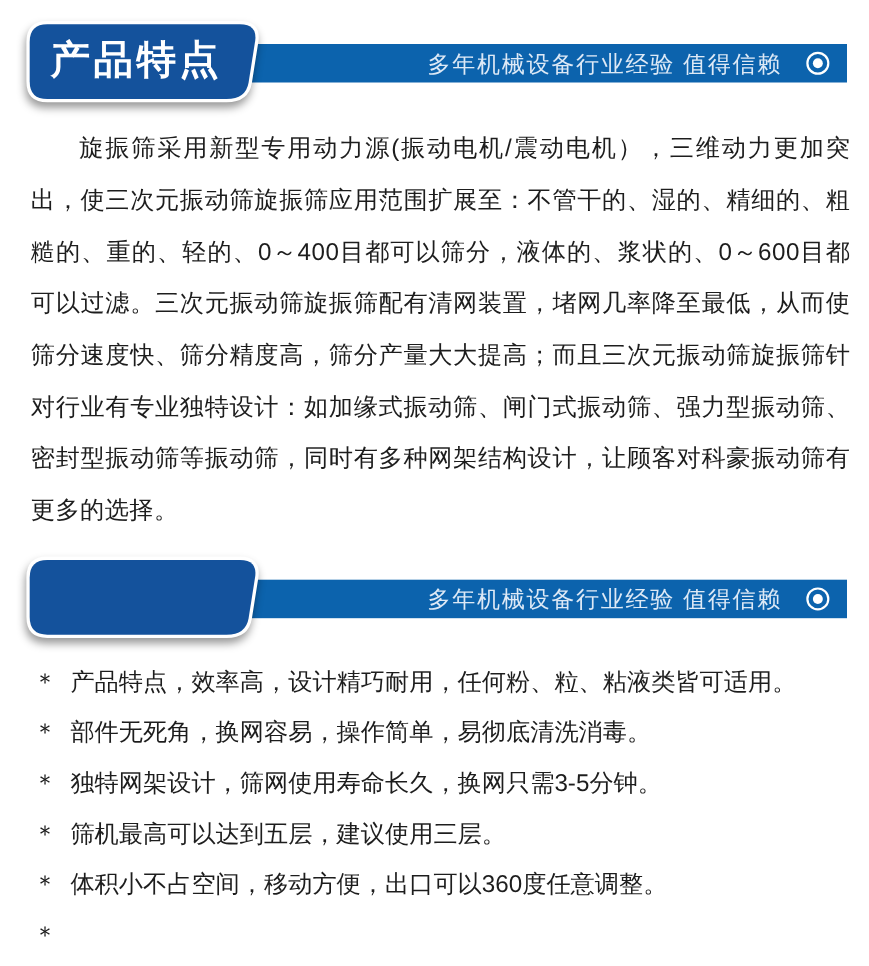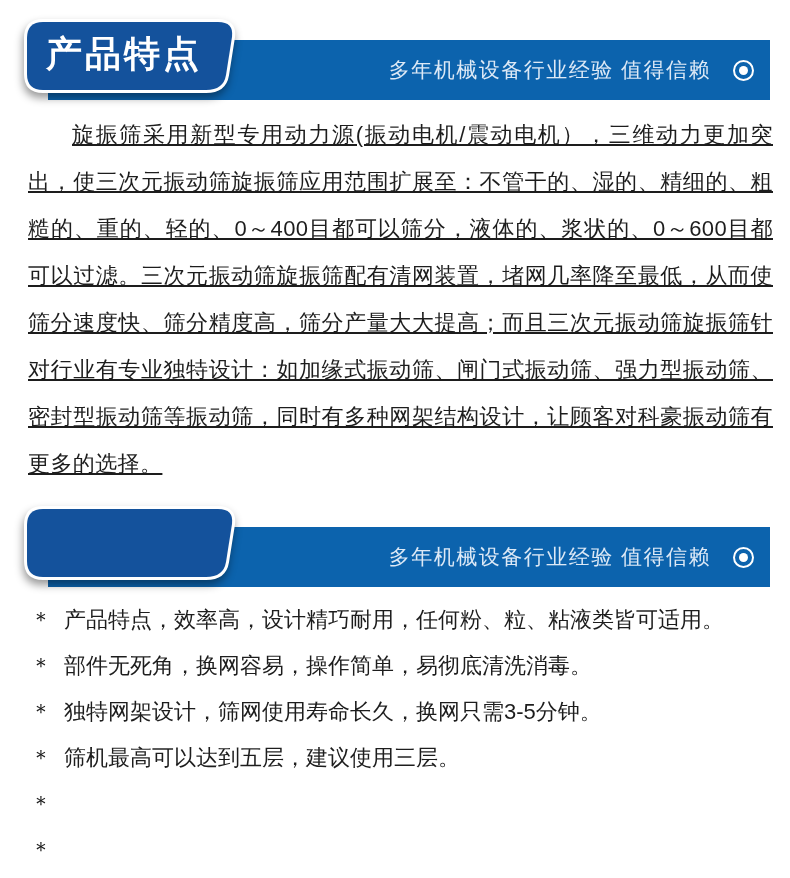--- a/index.html
+++ b/index.html
@@ -10,21 +10,21 @@
     overflow: hidden;
     font-family: "Liberation Sans", "DejaVu Sans", sans-serif;
   }
 
   
   .sec-header { position: relative; height: 100px; }
 
   .sec-bar {
     position: absolute;
     left: 48px; right: 20px;
-    top: 40px; height: 60px;
+    top: 40px; height: 35px;
     background: #0C63AD;
     display: flex;
     align-items: center;
     justify-content: flex-end;
     gap: 22px;
     padding-right: 16px;
     box-sizing: border-box;
   }
   .sec-bar-text {
     color: #DDE9F6;
@@ -64,21 +64,20 @@
 
   
   .para {
     margin: 11px 17px 0 28px;
     font-size: 22px;
     line-height: 47px;
     color: #1D1D1D;
     text-align: justify;
     text-indent: 2em;
     letter-spacing: 0.4px;
-    text-decoration: underline;
   }
 
   
   .features { margin: 10px 24px 0 30px; }
   .feat {
     font-size: 22px;
     line-height: 46px;
     color: #1D1D1D;
     display: flex;
     align-items: baseline;
@@ -131,20 +130,21 @@
     <div class="feat">
       <span class="feat-bullet">＊</span>
       <span>独特网架设计，筛网使用寿命长久，换网只需3-5分钟。</span>
     </div>
     <div class="feat">
       <span class="feat-bullet">＊</span>
       <span>筛机最高可以达到五层，建议使用三层。</span>
     </div>
     <div class="feat">
       <span class="feat-bullet">＊</span>
+      <span>体积小不占空间，移动方便，出口可以360度任意调整。</span>
     </div>
     <div class="feat">
       <span class="feat-bullet">＊</span>
     </div>
     <div class="feat">
       <span class="feat-bullet">＊</span>
       <span>全密闭尘不飞扬，液体不泄露，网目不堵塞，筛分可至500目或0.028㎜。</span>
     </div>
   </div>
 </div>

